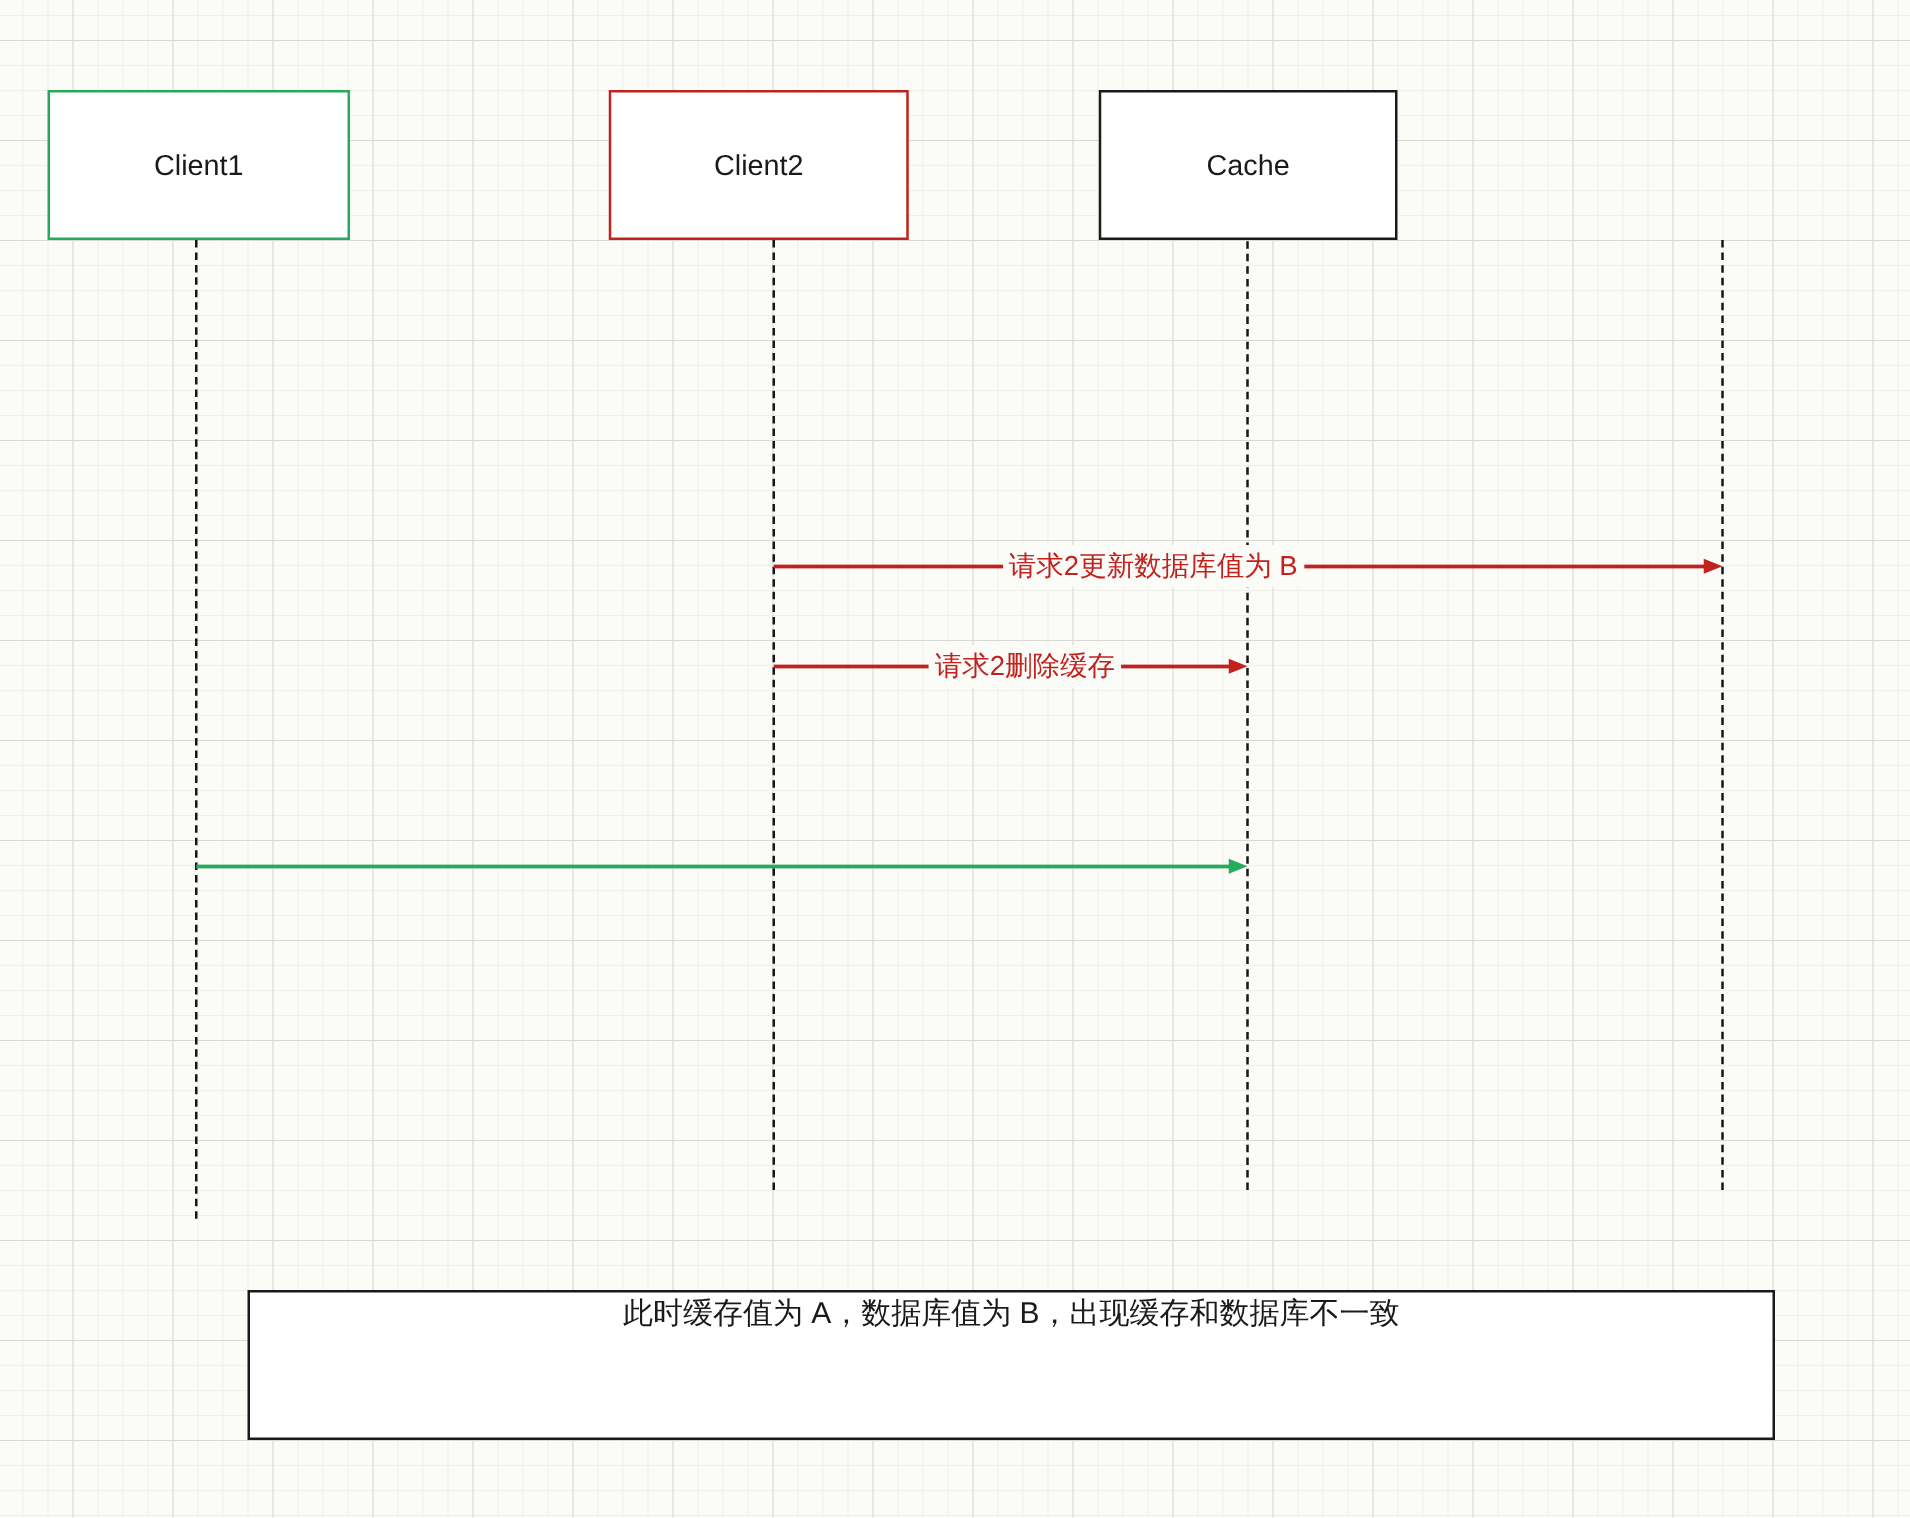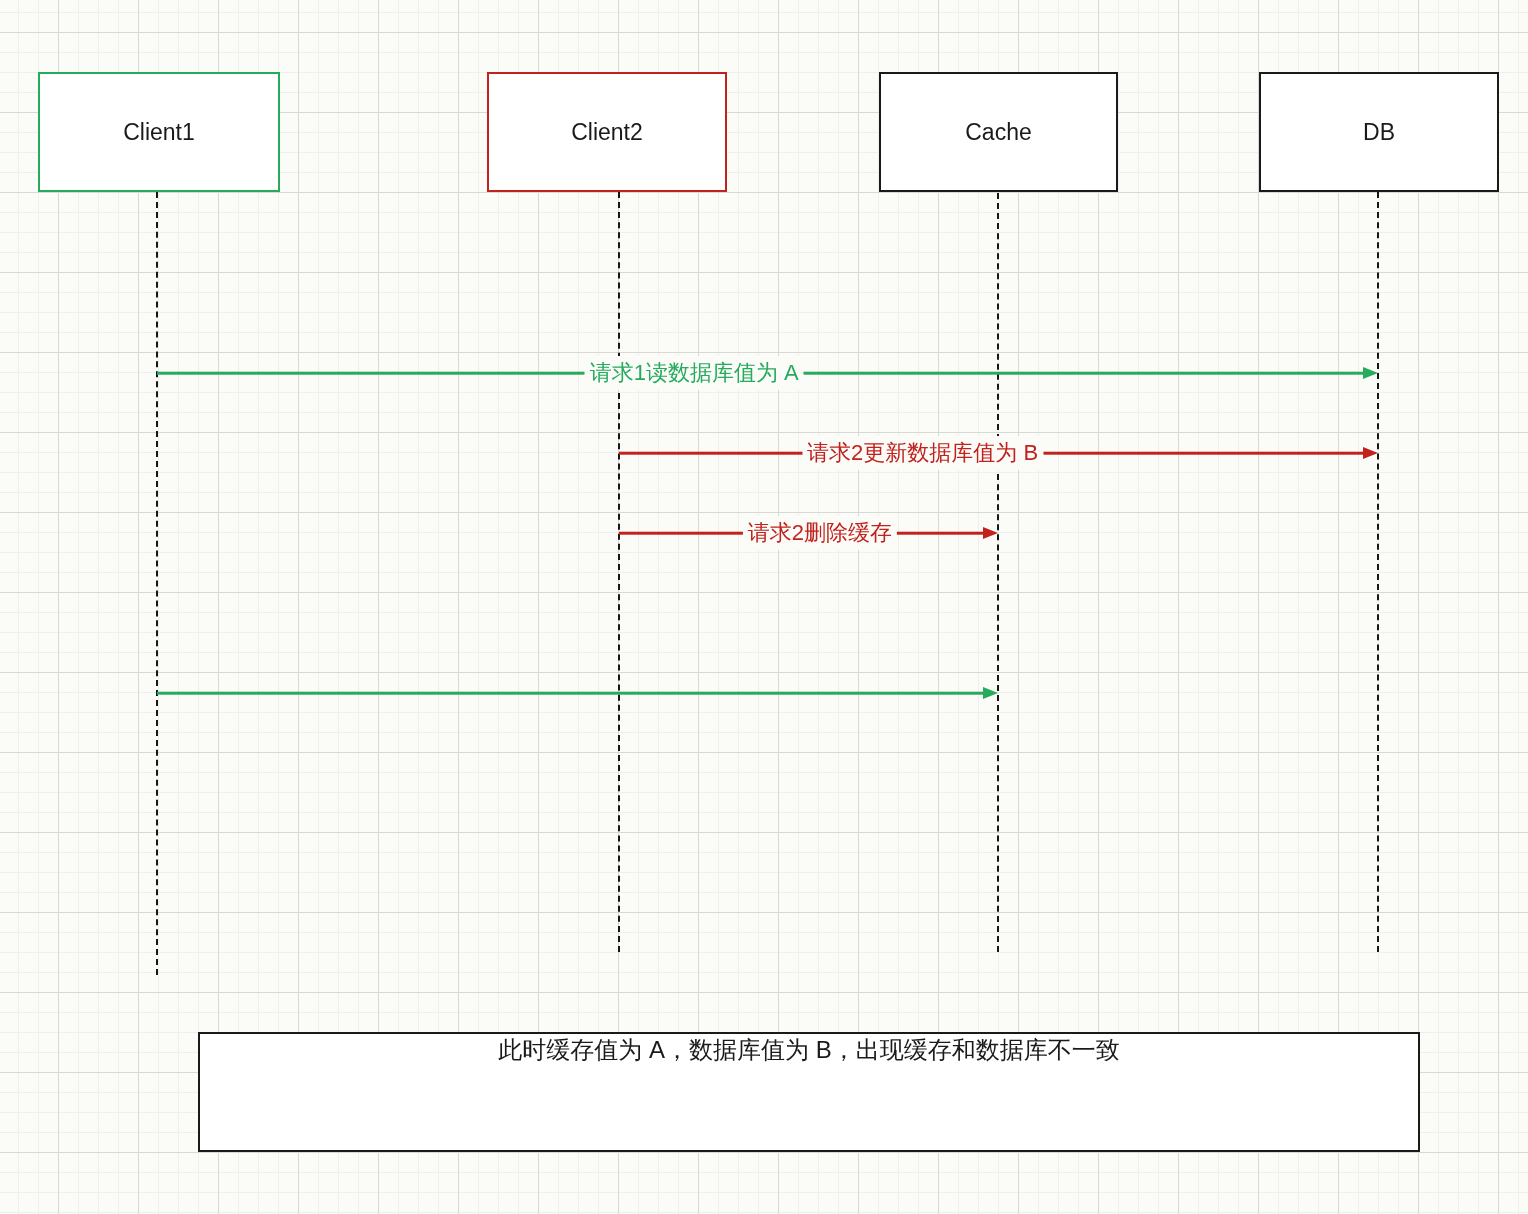--- a/index.html
+++ b/index.html
@@ -122,35 +122,27 @@
 
   <div class="actor actor-client1 green">
     <span>Client1</span>
   </div>
   <div class="actor actor-client2 red">
     <span>Client2</span>
   </div>
   <div class="actor actor-cache">
     <span>Cache</span>
   </div>
-  <div class="actor actor-db">
-    <span>DB</span>
-  </div>
 
   <div class="lifeline ll-client1"></div>
   <div class="lifeline ll-client2"></div>
   <div class="lifeline ll-cache"></div>
   <div class="lifeline ll-db"></div>
 
 
-  <div class="msg m2">
-    <div class="msg-line"></div>
-    <div class="arrow-head"></div>
-    <span class="msg-label">请求1读数据库值为 A</span>
-  </div>
 
   <div class="msg m3 red">
     <div class="msg-line"></div>
     <div class="arrow-head"></div>
     <span class="msg-label">请求2更新数据库值为 B</span>
   </div>
 
   <div class="msg m4 red">
     <div class="msg-line"></div>
     <div class="arrow-head"></div>

